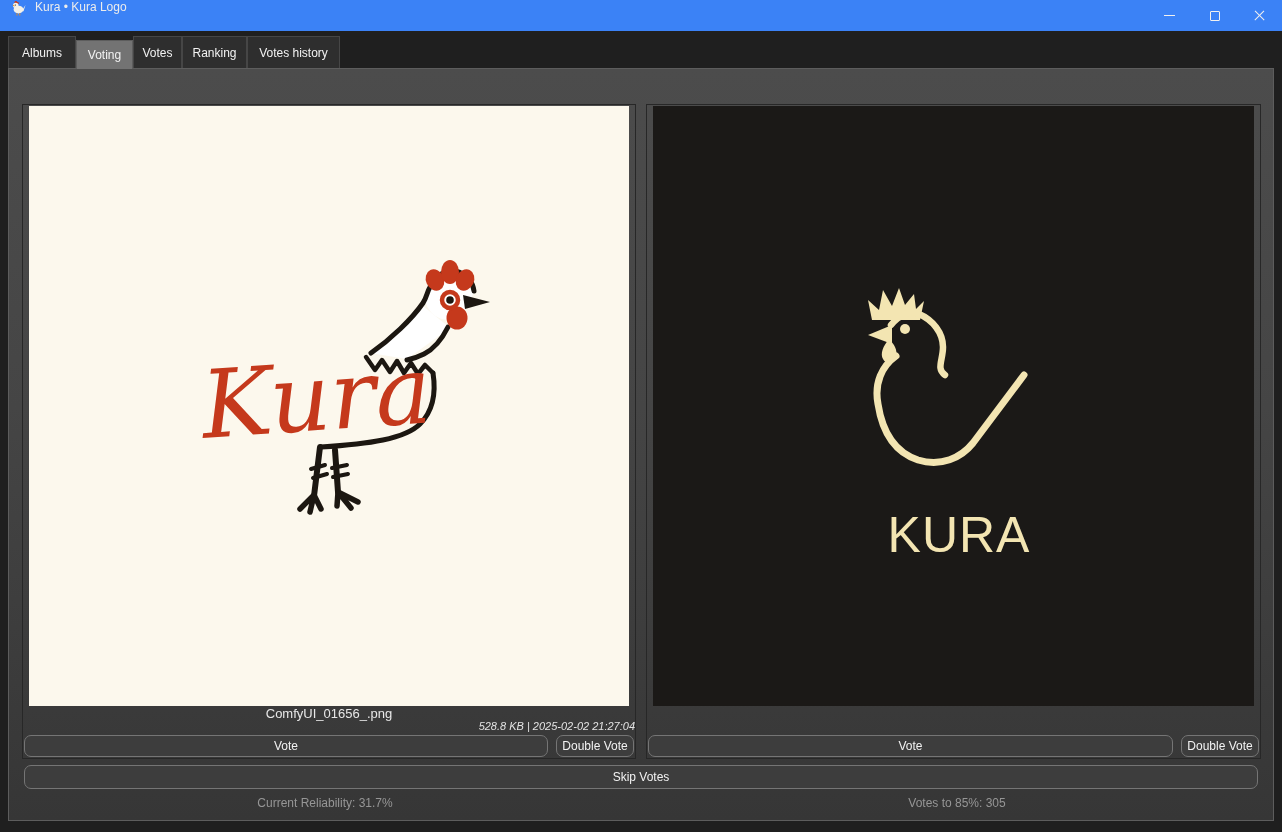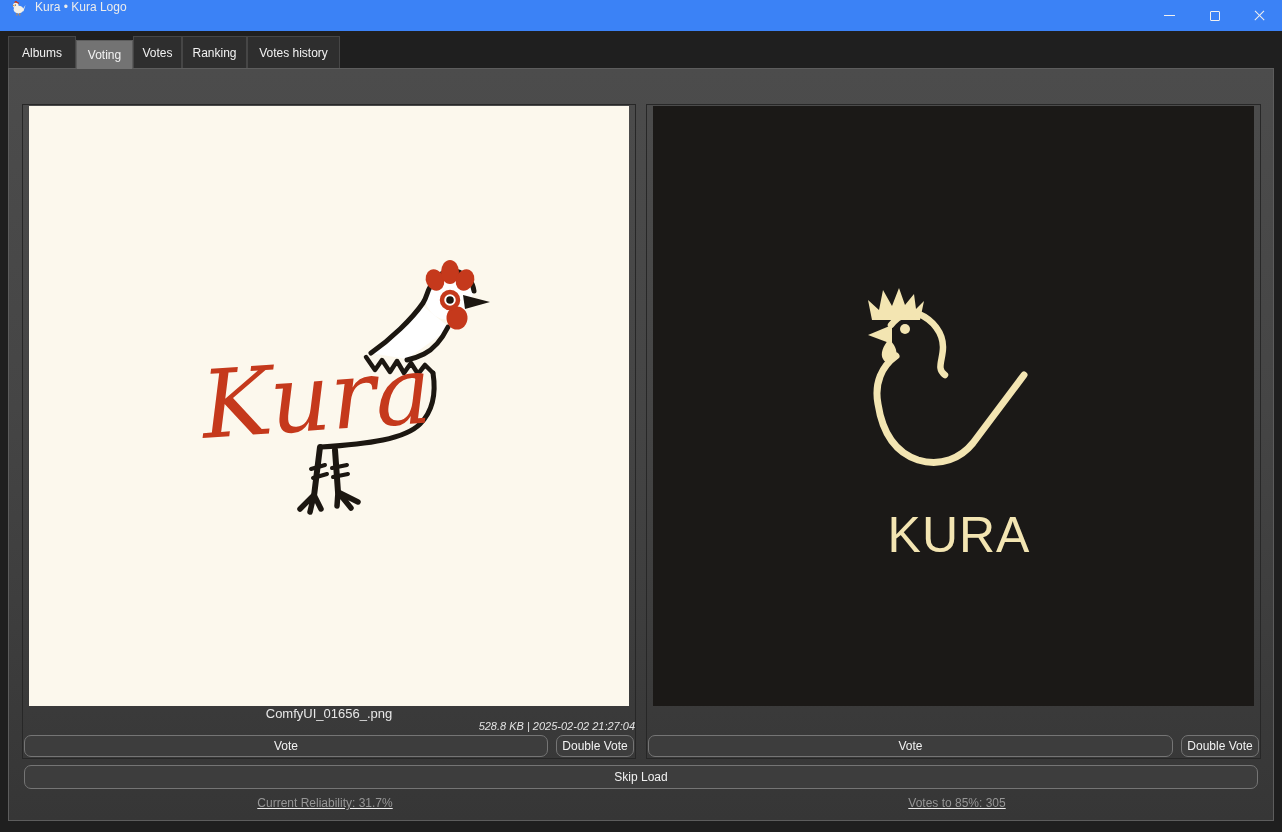--- a/index.html
+++ b/index.html
@@ -73,21 +73,21 @@
   .btn {
     background:#3d3d3d; border:1px solid #757575; border-radius:7px;
     color:#f2f2f2; font-size:12px;
     display:flex; align-items:center; justify-content:center; cursor:default;
   }
   .btn-vote { flex:1 1 auto; }
   .btn-double { flex:0 0 78px; }
 
   .btn-skip { position:absolute; left:15px; right:15px; top:696px; height:24px; }
 
-  .status-row { position:absolute; left:0; right:0; top:727px; height:16px; display:flex;text-decoration:underline; }
+  .status-row { position:absolute; left:0; right:0; top:727px; height:16px; display:flex; }
   .status-cell { width:50%; text-align:center; font-size:12px; color:#969696; }
 </style>
 </head>
 <body>
 
 <div class="titlebar">
   <svg class="app-icon" viewBox="0 0 16 16">
     <circle cx="5.6" cy="2.4" r="1.4" fill="#c0391f"></circle>
     <circle cx="7.2" cy="2.9" r="1.1" fill="#c0391f"></circle>
     <path d="M11.5,9.5 L14.6,4.8 L12.6,10.8 Z" fill="#f4f1e8"></path>
@@ -195,19 +195,19 @@
         </g>
         <text x="306" y="446" text-anchor="middle" font-size="50" letter-spacing="1" font-family="Liberation Sans, sans-serif" fill="#f3e5b2">KURA</text>
       </svg>
     </div>
     <div class="vote-row">
       <div class="btn btn-vote">Vote</div>
       <div class="btn btn-double">Double Vote</div>
     </div>
   </div>
 
-  <div class="btn btn-skip">Skip Load</div>
+  <div class="btn btn-skip">Skip Votes</div>
   <div class="status-row">
     <div class="status-cell">Current Reliability: 31.7%</div>
     <div class="status-cell">Votes to 85%: 305</div>
   </div>
 
 </div>
 
 </body></html>

